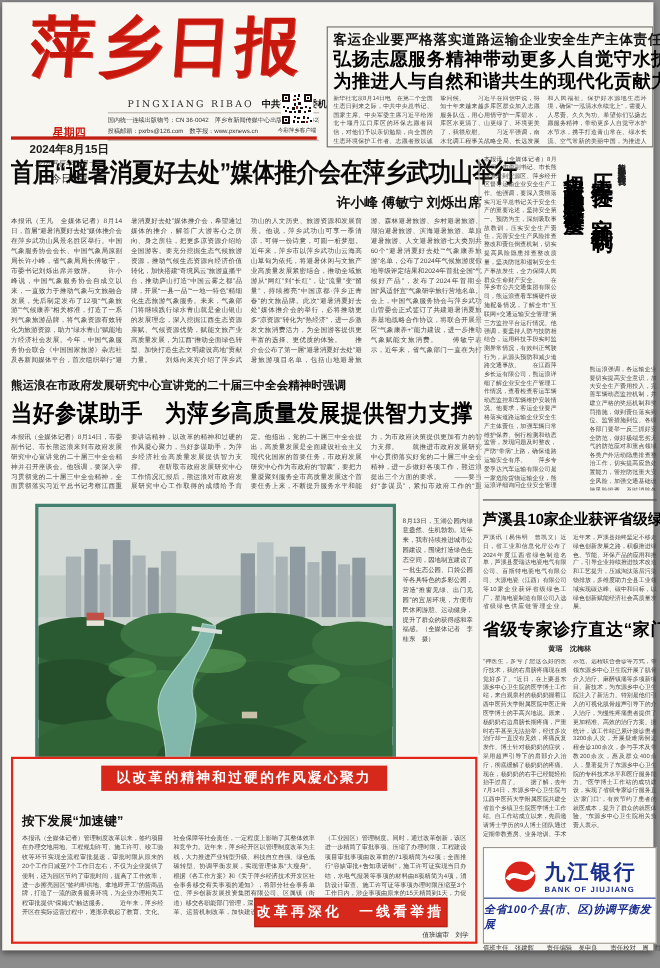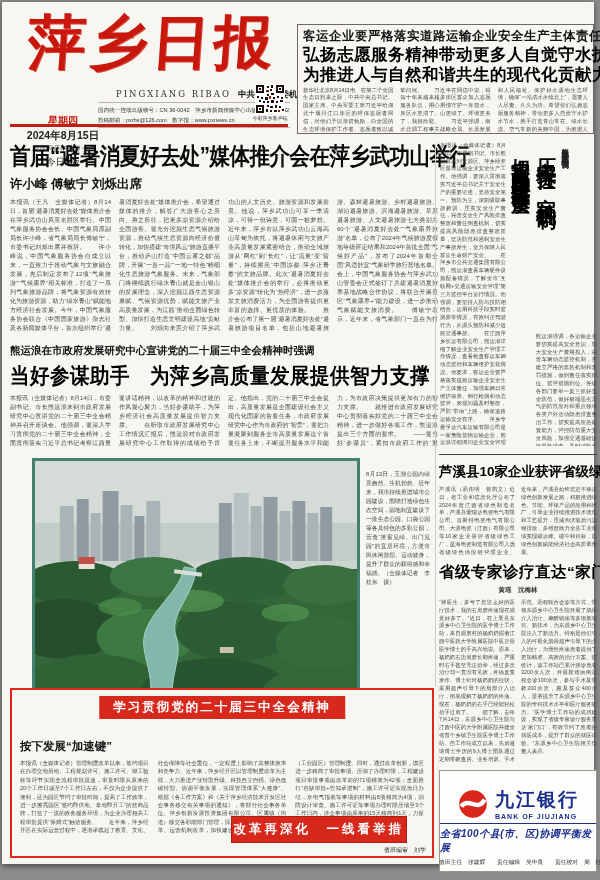--- a/index.html
+++ b/index.html
@@ -31,21 +31,21 @@
   
   .lead-box{left:295px;top:22px;width:297px;height:110px;border:1px solid #6e6a63;background:#f8f6f1;
     padding:3px 5px;box-sizing:border-box;}
   .lead-kicker{font-weight:bold;font-size:12.5px;color:#141414;letter-spacing:.5px;white-space:nowrap;}
   .lead-head{font-weight:bold;font-size:16.5px;color:#000;line-height:1.2;letter-spacing:.5px;white-space:nowrap;}
   .lead-body{margin-top:2px;height:52px;column-count:3;column-gap:7px;}
   
   .fest{left:8px;top:138px;width:428px;}
   .fest-head{font-weight:bold;font-size:20.5px;color:#0a0a0a;letter-spacing:-.5px;white-space:nowrap;
     transform:scaleY(1.15);transform-origin:left top;}
-  .fest-sub{font-weight:bold;font-size:12.5px;margin-top:8px;color:#111;}
+  .fest-sub{font-weight:bold;font-size:12.5px;margin-top:8px;color:#111;text-align:right;}
   .fest-body{margin-top:5px;height:140px;column-count:4;column-gap:8px;}
   
   .safety{left:438px;top:140px;width:157px;height:304px;display:flex;gap:4px;}
   .saf-body{width:66px;height:100%;}
   .vtext{writing-mode:vertical-rl;text-orientation:upright;}
   .saf-head-b{font-weight:bold;font-size:19px;color:#000;letter-spacing:3px;height:100%;line-height:1.15;}
   .saf-right{display:flex;flex-direction:column;flex:1;}
   .saf-right-top{display:flex;height:188px;gap:2px;}
   .saf-head-a{font-weight:bold;font-size:20px;color:#000;letter-spacing:4px;line-height:1.1;}
   .saf-kicker{font-weight:bold;font-size:7.5px;color:#222;letter-spacing:1px;}
@@ -74,21 +74,21 @@
     background:#f8f6f1;padding:0 8px;}
   .banner{position:absolute;left:50%;top:6px;transform:translateX(-50%);background:#d7281c;color:#fff;
     font-weight:bold;font-size:12.5px;letter-spacing:2px;padding:3px 14px;white-space:nowrap;}
   .reform-kicker{margin-top:49px;font-weight:bold;font-size:11.5px;color:#111;}
   .reform-head{font-weight:bold;font-size:20px;color:#000;letter-spacing:5px;margin-top:3px;white-space:nowrap;}
   .reform-body{margin-top:5px;height:86px;column-count:3;column-gap:9px;font-size:5.6px;}
   .badge{position:absolute;right:26px;bottom:14px;background:#d7281c;color:#fff;font-weight:bold;
     font-size:12.5px;letter-spacing:3px;padding:4px 2px;white-space:nowrap;box-shadow:0 0 0 1px #b01d12;}
   .foot-left{position:absolute;right:6px;bottom:1px;font-size:6px;color:#333;}
   
-  .bank{left:437px;top:768px;width:158px;height:102px;border:1px solid #9a968e;box-sizing:border-box;
+  .bank{left:437px;top:768px;width:158px;height:88px;border:1px solid #9a968e;box-sizing:border-box;
     background:#fdfdfb;display:flex;flex-direction:column;align-items:center;justify-content:center;gap:3px;}
   .bank-row{display:flex;align-items:center;gap:6px;}
   .bank-name{font-family:"DejaVu Serif",serif;font-weight:bold;font-size:19px;color:#1b2f8e;letter-spacing:2px;}
   .bank-en{font-weight:bold;font-size:7px;color:#1b2f8e;letter-spacing:1px;}
   .bank-slogan{border-top:1px solid #1b2f8e;padding-top:3px;font-weight:bold;font-size:10px;color:#1b2f8e;
     letter-spacing:.5px;font-style:italic;}
   .foot-right{left:437px;top:856px;width:158px;font-size:5.8px;color:#333;white-space:nowrap;}
 </style>
 </head>
 <body>
@@ -244,21 +244,21 @@
     <div class="luxi-body art-body tiny">芦溪讯（易伟明　曾凯文）近日，省工业和信息化厅公布了2024年度江西省绿色制造名单，芦溪县爱瑞达电瓷电气有限公司、百斯特电瓷电气有限公司、大源电瓷（江西）有限公司等10家企业获评省级绿色工厂，星海电瓷制造有限公司入选省级绿色供应链管理企业。　　近年来，芦溪县始终坚定不移走绿色创新发展之路，积极推进绿色、节能、环保产品的应用和推广，引导企业持续推进技术改造和工艺提升，压减淘汰落后污染物排放，多维度助力全县工业领域实现碳达峰、碳中和目标，以绿色创新赋能经济社会高质量发展。</div>
   </div>
 
   <div class="abs expert">
     <div class="expert-head">省级专家诊疗直达“家门口”</div>
     <div class="expert-byline">黄瑶　沈梅林</div>
     <div class="expert-body art-body tiny">“神医生，多亏了您这么好的医疗技术，我的右肩膀疼痛现在感觉好多了。”近日，在上栗县东源乡中心卫生院的医学博士工作站，来自观泉村的杨奶奶握着江西中医药大学附属医院中医正骨医学博士的手高兴地说。原来，杨奶奶右边肩膀长期疼痛，严重时右手甚至无法抬举，经过多次治疗却一直没有见效，疼痛反复发作。博士针对杨奶奶的症状，采用超声引导下的肩部介入治疗，彻底缓解了杨奶奶的疼痛。现在，杨奶奶的右手已经能轻松抬手过肩了。　　据了解，去年7月14日，东源乡中心卫生院与江西中医药大学附属医院共建全省首个乡镇卫生院医学博士工作站。自工作站成立以来，先后邀请博士学历的9人博士团队通过定期带教查房、业务培训、手术示范、远程联合会诊等方式，带领东源乡中心卫生院开展了肌骨介入治疗、麻醉镇痛等多项新项目、新技术，为东源乡中心卫生院注入了新活力。特别是他们引入的可视化肌骨超声引导下的介入治疗，为慢性疼痛患者提供了更加精准、高效的治疗方案。据统计，该工作站已累计接诊患者3200余人次，开展疑难病例远程会诊100余次，参与手术及带教200余次，惠及群众400余人，显著提升了东源乡中心卫生院的专科技术水平和医疗服务能力。“医学博士工作站的成功建设，实现了省级专家诊疗服务直达‘家门口’，有效节约了患者的就医成本，提升了群众的就医体验。”东源乡中心卫生院相关负责人表示。</div>
   </div>
 
   <div class="abs reform">
-    <div class="banner">学习贯彻党的二十届三中全会精神</div>
+    <div class="banner">以改革的精神和过硬的作风凝心聚力</div>
     <div class="reform-kicker">按下发展“加速键”</div>
     <div class="reform-body art-body">本报讯（全媒体记者）管理制度改革以来，签约项目在办理交地用地、工程规划许可、施工许可、竣工验收等环节实现全流程审批提速，审批时限从原来的20个工作日减至7个工作日左右，不仅为企业提供了便利，还为园区节约了审批时间，提高了工作效率，进一步擦亮园区“签约即供地、拿地即开工”的营商品牌，打造了一流的政务服务环境，为企业办理相关工程审批提供“保姆式”触达服务。　　近年来，萍乡经开区在实际运营过程中，逐渐承载起了教育、文化、社会保障等社会责任，一定程度上影响了其整体效率和竞争力。近年来，萍乡经开区以管理制度改革为主线，大力推进产业转型升级、科技自立自强、绿色低碳转型、协调平衡发展，实现管理体系“大瘦身”。　　根据《各工作方案》和《关于萍乡经济技术开发区社会事务移交有关事项的通知》，将部分社会事务单位、萍乡创新发展投资集团有限公司、区属镇（街道）移交各职能部门管理，深入推进人事薪酬制度改革、运营机制改革，加快建设高效的现代化开发区（工业园区）管理制度。同时，通过改革创新，该区进一步精简了审批事项、压缩了办理时限，工程建设项目审批事项由改革前的71项精简为42项；全面推行“容缺审批+告知承诺制”，施工许可证实现当日办结，水电气报装等事项的材料由8项精简为4项，消防设计审查、施工许可证等事项办理时限压缩至3个工作日内，涉企事项由原来的15天精简到1天，力促项目早日“拿地即开工”，加快推动项目建设。</div>
     <div class="badge">改革再深化　一线看举措</div>
     <div class="foot-left">值班编审　刘学</div>
   </div>
 
   <div class="abs bank">
     <div class="bank-row">
       <svg width="32" height="32" viewBox="0 0 36 36">
         <circle cx="18" cy="18" r="15.5" fill="#d9251c"></circle>

